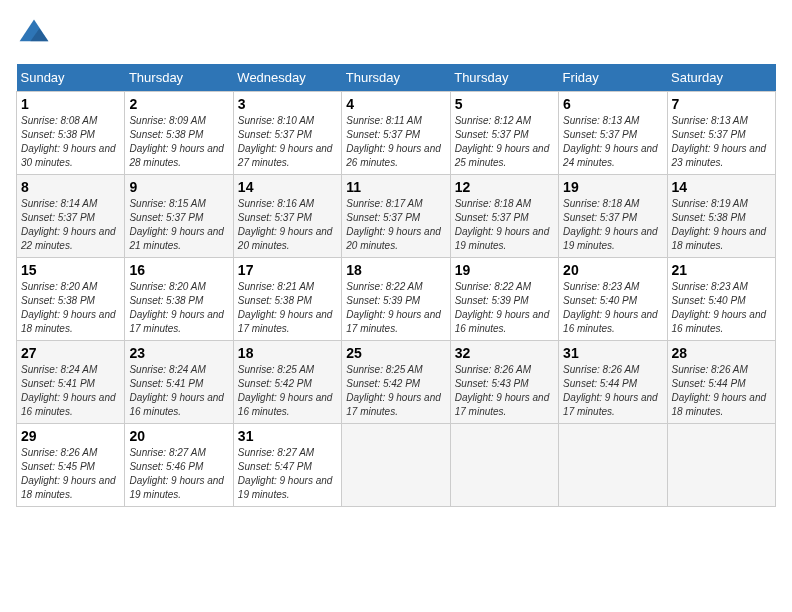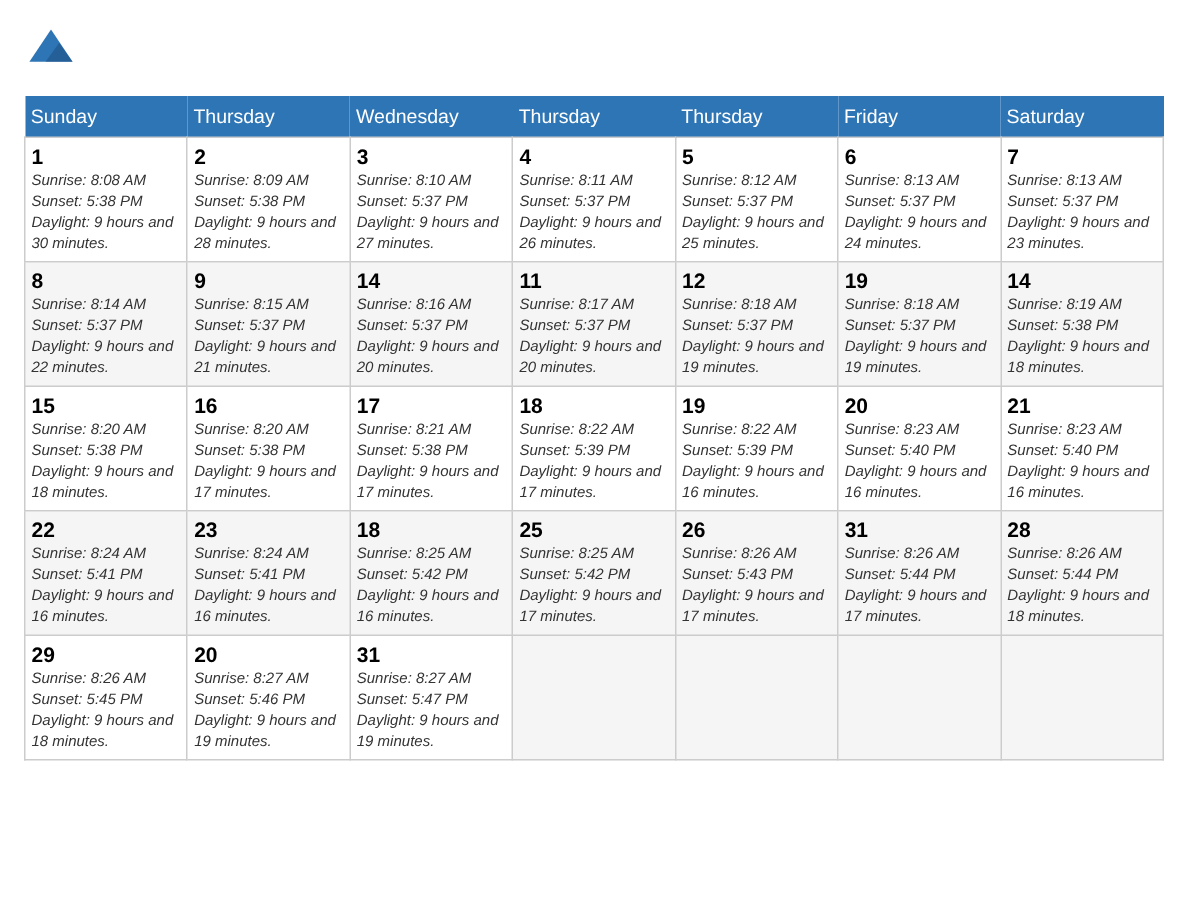--- a/index.html
+++ b/index.html
@@ -207,37 +207,37 @@
           <span class="day-number">20</span>
           <div class="day-info">Sunrise: 8:23 AM<br>Sunset: 5:40 PM<br>Daylight: 9 hours and 16 minutes.</div>
         </td>
         <td>
           <span class="day-number">21</span>
           <div class="day-info">Sunrise: 8:23 AM<br>Sunset: 5:40 PM<br>Daylight: 9 hours and 16 minutes.</div>
         </td>
       </tr>
       <tr>
         <td>
-          <span class="day-number">22</span>
+          <span class="day-number">27</span>
           <div class="day-info">Sunrise: 8:24 AM<br>Sunset: 5:41 PM<br>Daylight: 9 hours and 16 minutes.</div>
         </td>
         <td>
           <span class="day-number">23</span>
           <div class="day-info">Sunrise: 8:24 AM<br>Sunset: 5:41 PM<br>Daylight: 9 hours and 16 minutes.</div>
         </td>
         <td>
           <span class="day-number">18</span>
           <div class="day-info">Sunrise: 8:25 AM<br>Sunset: 5:42 PM<br>Daylight: 9 hours and 16 minutes.</div>
         </td>
         <td>
           <span class="day-number">25</span>
           <div class="day-info">Sunrise: 8:25 AM<br>Sunset: 5:42 PM<br>Daylight: 9 hours and 17 minutes.</div>
         </td>
         <td>
-          <span class="day-number">26</span>
+          <span class="day-number">32</span>
           <div class="day-info">Sunrise: 8:26 AM<br>Sunset: 5:43 PM<br>Daylight: 9 hours and 17 minutes.</div>
         </td>
         <td>
           <span class="day-number">31</span>
           <div class="day-info">Sunrise: 8:26 AM<br>Sunset: 5:44 PM<br>Daylight: 9 hours and 17 minutes.</div>
         </td>
         <td>
           <span class="day-number">28</span>
           <div class="day-info">Sunrise: 8:26 AM<br>Sunset: 5:44 PM<br>Daylight: 9 hours and 18 minutes.</div>
         </td>

